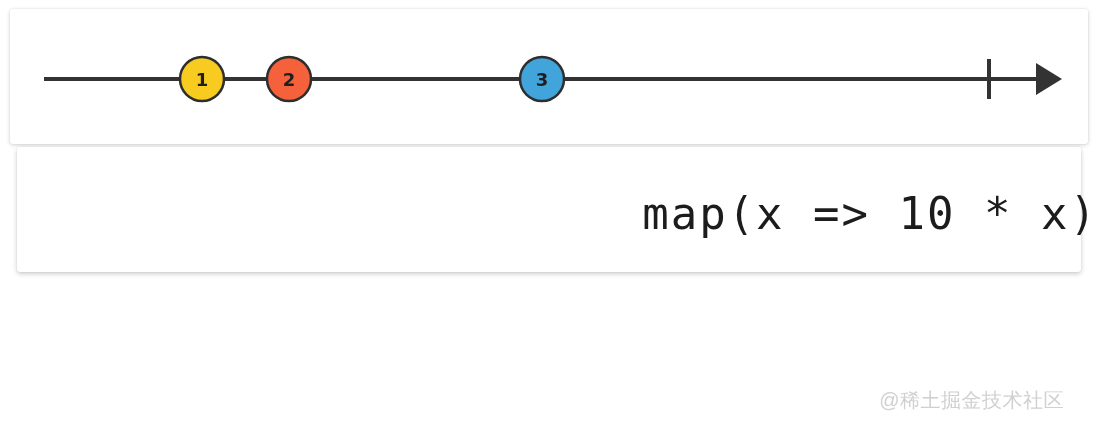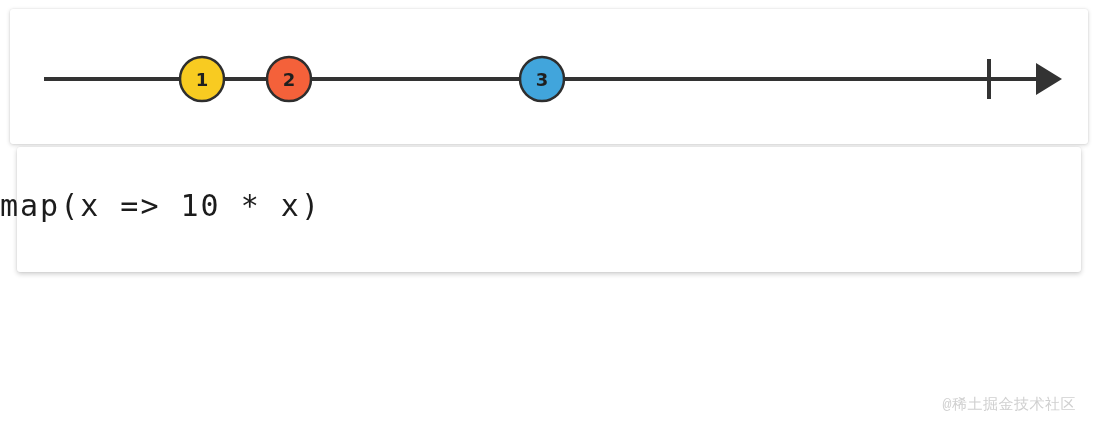--- a/index.html
+++ b/index.html
@@ -58,35 +58,35 @@
     left: 0;
     top: 0;
   }
 
   
   .operator-text {
     position: absolute;
     left: 0;
     top: 188px;
     width: 1098px;
-    text-align: left;
+    text-align: right;
     font-family: "DejaVu Sans Mono", "Liberation Mono", monospace;
-    font-size: 30px;
+    font-size: 44px;
     letter-spacing: 2px;
     color: #1c1c1c;
     white-space: pre;
   }
 
   
   .watermark {
     position: absolute;
-    right: 22px;
+    right: 34px;
     bottom: 14px;
-    font-family: Liberation Mono, monospace;
-    font-size: 15px;
+    font-family: Liberation Sans, sans-serif;
+    font-size: 20px;
     color: #d0d0d0;
     letter-spacing: 0.5px;
     white-space: nowrap;
   }
 
   .marble-label {
     font-family: "DejaVu Sans", "Liberation Sans", sans-serif;
     font-weight: 600;
     fill: #1f1f1f;
   }

